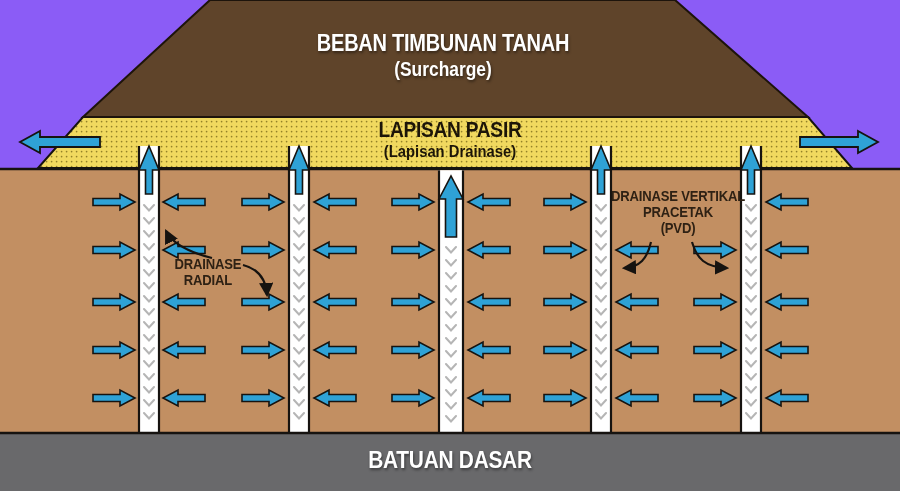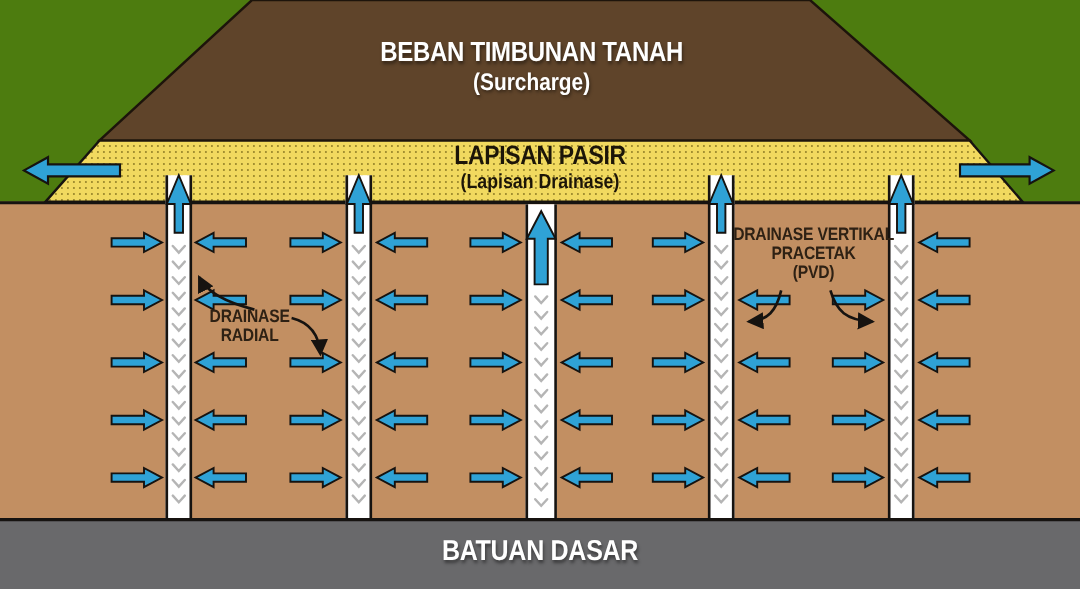--- a/index.html
+++ b/index.html
@@ -1,18 +1,18 @@
 <!DOCTYPE html>
 <html><head>
 <meta charset="utf-8">
 <style>
   html,body{margin:0;padding:0;background:#e8e8e8;}
   #stage{
     position:relative;width:900px;height:491px;overflow:hidden;
-    background:#4d7c0f;font-family:"Liberation Sans",sans-serif;
+    background:#8b5cf6;font-family:"Liberation Sans",sans-serif;
   }
   #scene{position:absolute;left:0;top:0;}
   .lbl{
     position:absolute;white-space:nowrap;font-weight:bold;
     transform:translateX(-50%) scaleX(0.87);
     text-align:center;line-height:1.05;
   }
   .lbl-light{color:#ffffff;text-shadow:1px 2px 3px rgba(0,0,0,0.45);}
   .lbl-dark{color:#2e2114;}
   .lbl-black{color:#1c1508;}

